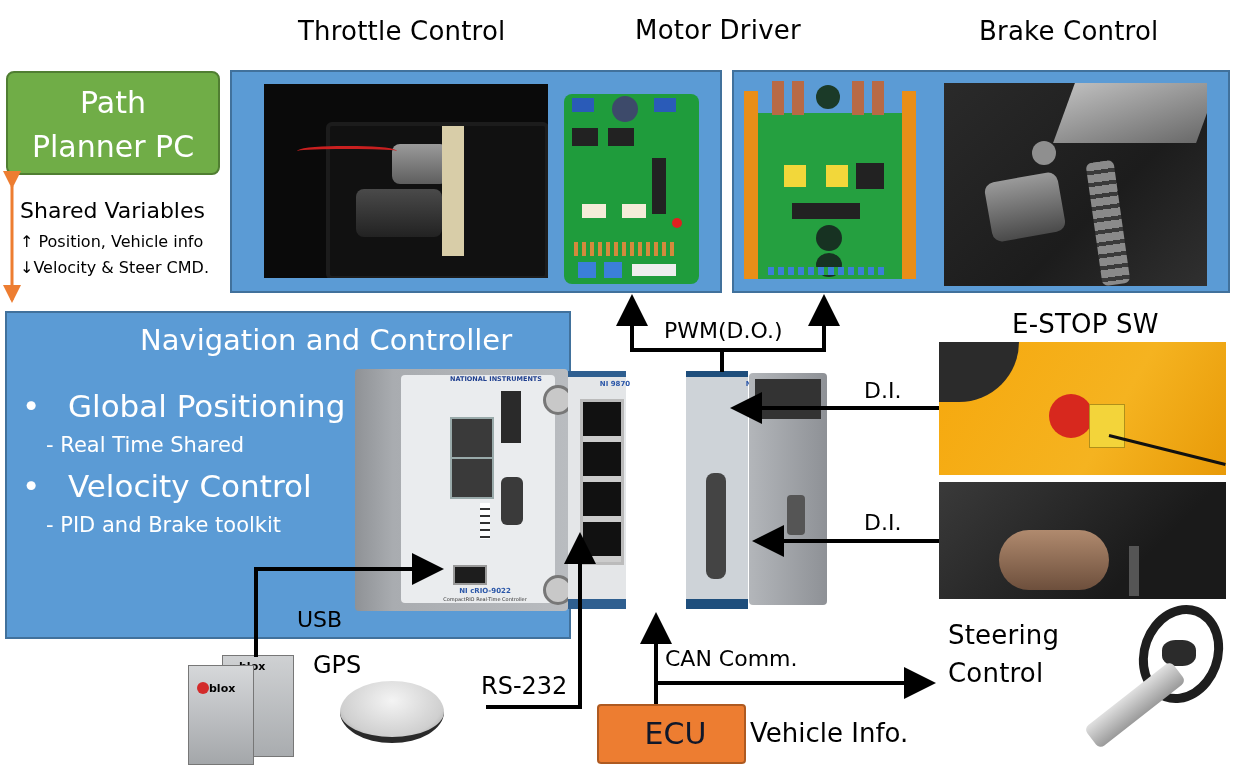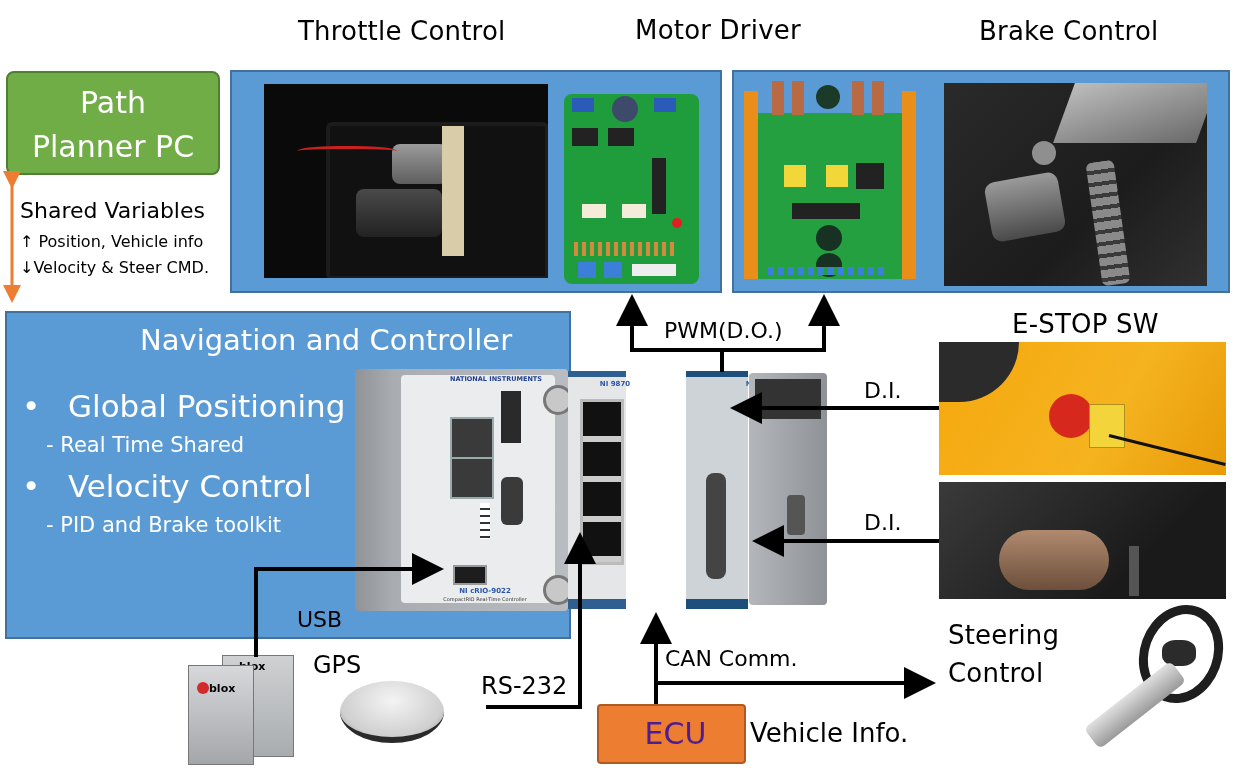--- a/index.html
+++ b/index.html
@@ -4,21 +4,21 @@
 <style>
   html, body { margin:0; padding:0; background:#ffffff; }
   body { width:1242px; height:779px; position:relative; overflow:hidden;
          font-family:"DejaVu Sans", "Liberation Sans", sans-serif; color:#000; }
   .abs { position:absolute; }
   .title { font-size:26px; white-space:nowrap; letter-spacing:0.2px; }
   .bluebox { background:#5b9bd5; border:2px solid #41719c; box-sizing:border-box; }
   .greenbox { background:#70ad47; border:2px solid #507e32; border-radius:8px; box-sizing:border-box;
               color:#fff; text-align:center; font-size:30px; line-height:44px; }
   .orangebox { background:#ed7d31; border:2px solid #ae5a21; border-radius:4px; box-sizing:border-box;
-               color:#4c1d95; text-align:center; font-size:30px;padding-left:8px; }
+               color:#0f172a; text-align:center; font-size:30px;padding-left:8px; }
   .photo { overflow:hidden; box-sizing:border-box; }
   .lbl { font-size:22px; white-space:nowrap; }
   svg.lines { position:absolute; left:0; top:0; pointer-events:none; }
   .nav-title { color:#fff; font-size:29px; white-space:nowrap; }
   .bullet { color:#fff; font-size:31px; white-space:nowrap; }
   .sub { color:#fff; font-size:21px; white-space:nowrap; }
   .module-tag { font-size:7px; color:#2a56a8; text-align:center; font-weight:bold; }
 </style>
 </head>
 <body>

